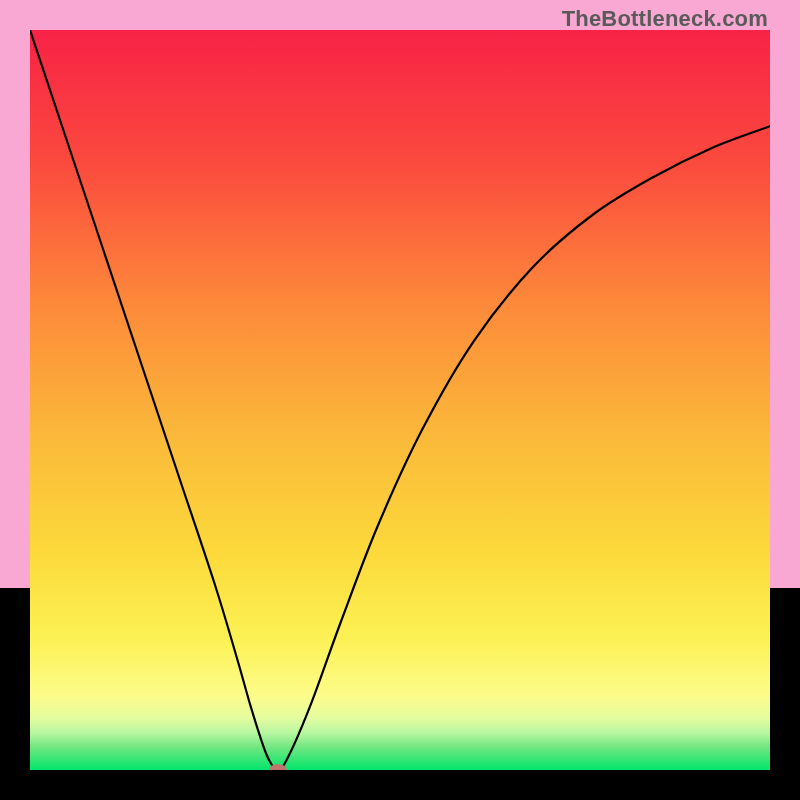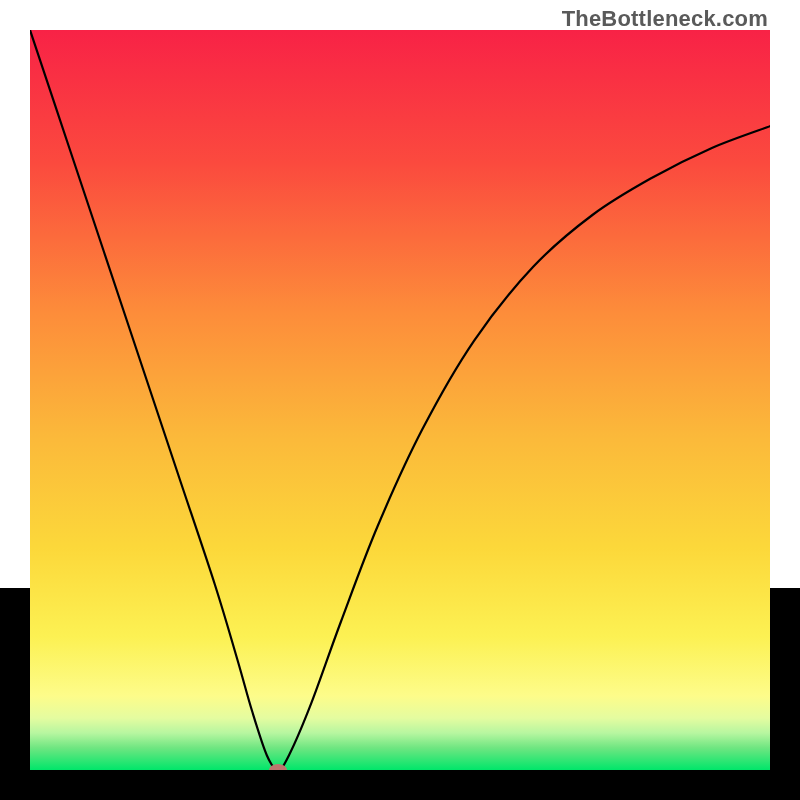--- a/index.html
+++ b/index.html
@@ -7,21 +7,21 @@
     padding: 0;
     width: 800px;
     height: 800px;
     overflow: hidden;
     background: #000;
   }
   .frame {
     position: relative;
     width: 800px;
     height: 588px;
-    background: #ffffff;
+    background: #f9a8d4;
     text-decoration: underline;
   }
   .plot-area {
     position: absolute;
     left: 30px;
     top: 30px;
     width: 740px;
     height: 740px;
     overflow: hidden;
   }

